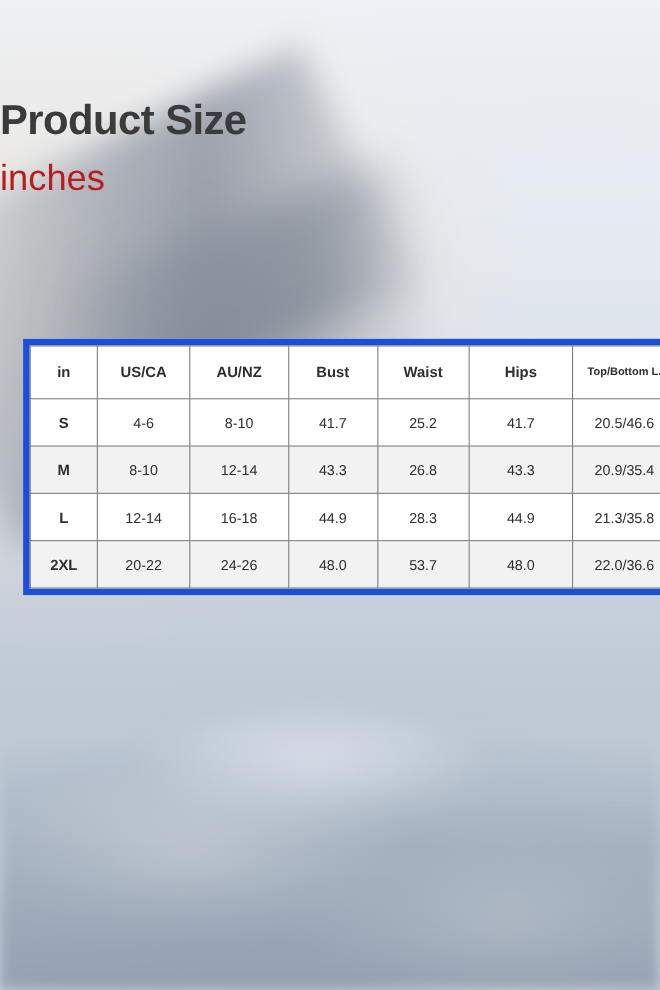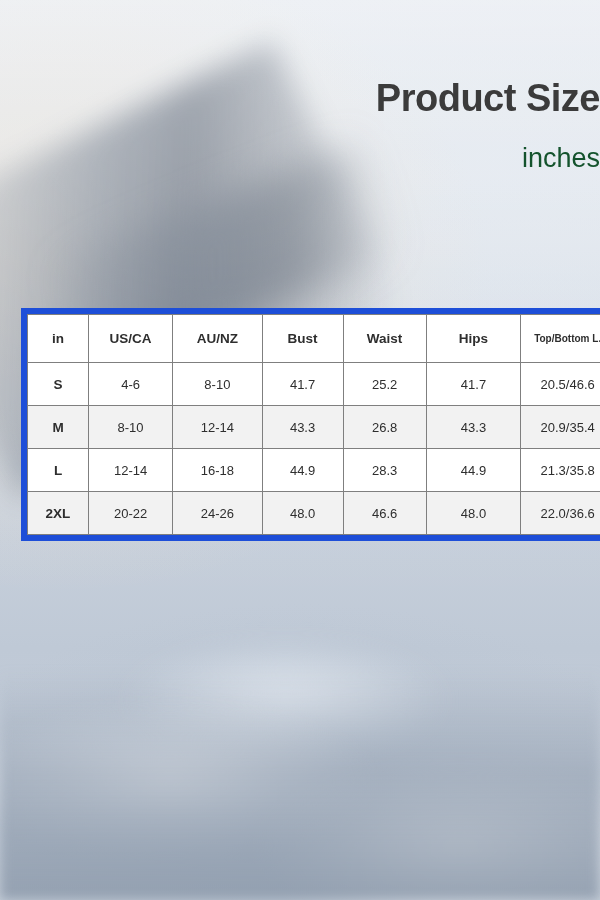--- a/index.html
+++ b/index.html
@@ -102,37 +102,37 @@
   }
   .bg-haze {
     position: absolute;
     inset: 0;
     background: linear-gradient(180deg, rgba(255,255,255,0.28) 0%, rgba(255,255,255,0.05) 40%, rgba(255,255,255,0.0) 70%);
   }
 
   
   .titles {
     position: absolute;
-    top: 78px;
+    top: 90px;
     left: 0;
     right: 0;
-    text-align: right;
+    text-align: left;
   }
   .title-main {
     font-size: 38px;
     font-weight: 700;
     color: #3b3b3b;
     letter-spacing: -0.5px;
     line-height: 1.1;
   }
   .title-sub {
-    margin-top: 24px;
-    font-size: 27px;
+    margin-top: 12px;
+    font-size: 33px;
     font-weight: 400;
-    color: #14532d;
+    color: #b91c1c;
     line-height: 1.1;
   }
 
   
   .table-wrap {
     position: absolute;
     left: 21px;
     top: 308px;
     width: 600px;
     background: #ffffff;
@@ -253,21 +253,21 @@
           <td>44.9</td>
           <td>28.3</td>
           <td>44.9</td>
           <td>21.3/35.8</td>
         </tr>
         <tr>
           <td class="row-label">2XL</td>
           <td>20-22</td>
           <td>24-26</td>
           <td>48.0</td>
-          <td>46.6</td>
+          <td>53.7</td>
           <td>48.0</td>
           <td>22.0/36.6</td>
         </tr>
       </tbody>
     </table>
   </div>
 
 </div>
 
 </body></html>

